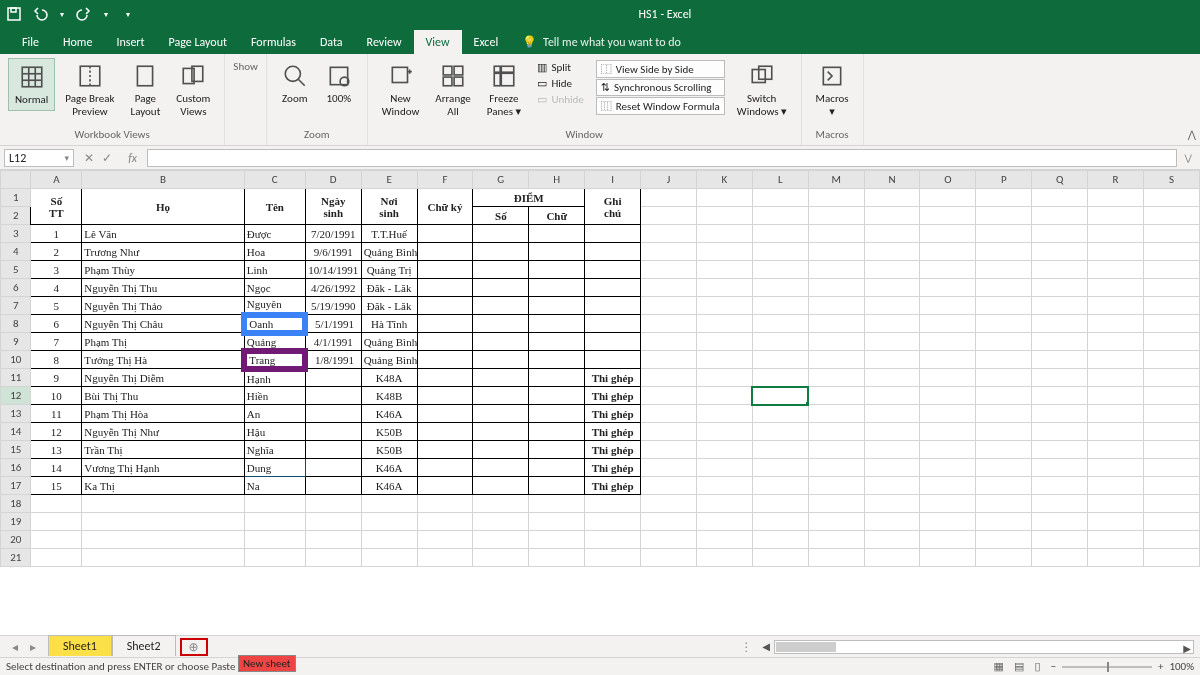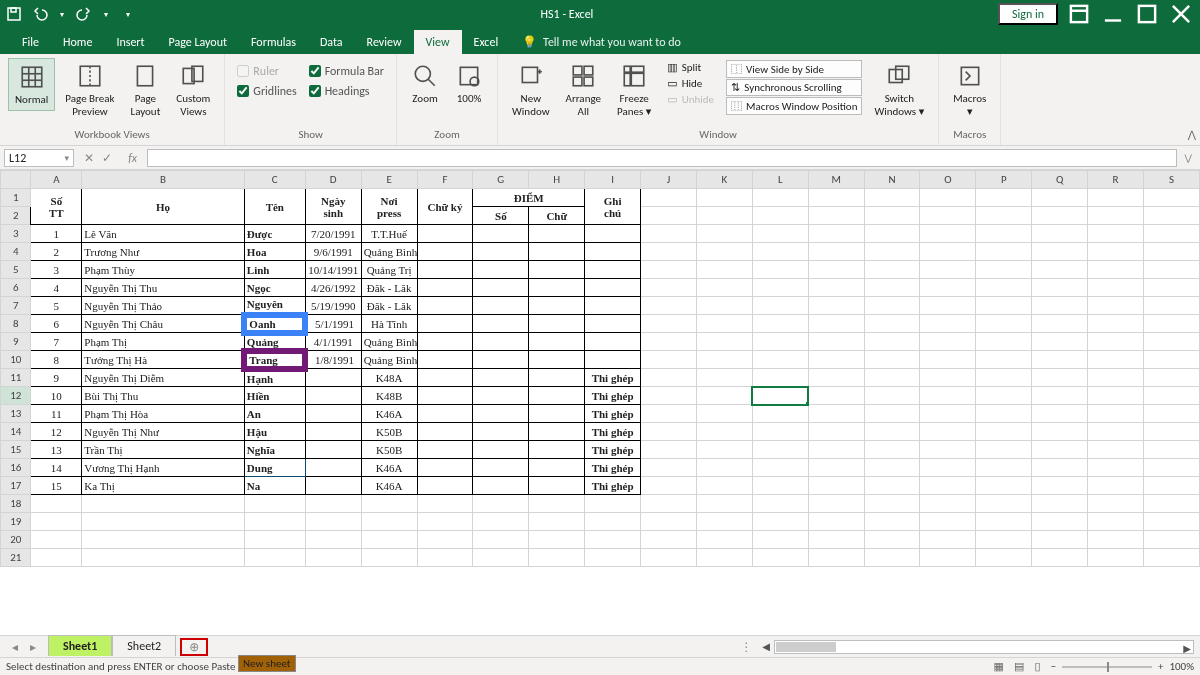--- a/index.html
+++ b/index.html
@@ -39,44 +39,44 @@
 .fxinput{flex:1;height:18px;border:1px solid #bdbdbd;background:#fff;padding:0 4px}
 .gridwrap{position:relative;height:calc(675px - 28px - 26px - 92px - 24px - 22px - 18px);overflow:hidden;background:#fff}
 table.sheet{border-collapse:collapse;table-layout:fixed;width:1200px}
 table.sheet th,table.sheet td{border:1px solid #d4d4d4;height:18px;font-size:11px;overflow:hidden;white-space:nowrap}
 table.sheet th{background:#e6e6e6;font-weight:400;color:#444;text-align:center}
 table.sheet th.corner{background:#e6e6e6}
 table.sheet td{padding:0 2px}
 .rh{width:30px;text-align:center;background:#e6e6e6;color:#444}
 th.sel,.rh.sel{background:#d0e3d7}
 .hdc{font-family:"Times New Roman",serif;font-weight:700;font-size:13px;text-align:center;border:1px solid #000!important}
-.cC{font-weight:700;font-family:"Times New Roman",serif}
+.cC{font-weight:400;font-family:"Times New Roman",serif}
 .cB{font-family:"Times New Roman",serif}
 .cD,.cE,.cI{font-family:"Times New Roman",serif;text-align:center}
 .cA{text-align:center;font-family:"Times New Roman",serif}
 .cI{font-weight:700}
 .selcell{outline:2px solid #107c41;outline-offset:-1px;position:relative}
 .selcell::after{content:"";position:absolute;right:-3px;bottom:-3px;width:5px;height:5px;background:#107c41}
 .sheetbar{height:22px;background:#f3f2f1;border-top:1px solid #d4d4d4;display:flex;align-items:center;font-size:12px}
 .sheetbar .nav{display:flex;gap:4px;padding:0 8px;color:#888}
 .sheetbar .nav span{width:14px;text-align:center}
-.stab{padding:3px 14px;border:1px solid #bdbdbd;background:#bef264;border-bottom:none;font-weight:700;position:relative;top:-1px}
+.stab{padding:3px 14px;border:1px solid #bdbdbd;background:#fde047;border-bottom:none;font-weight:400;position:relative;top:-1px}
 .stab.inact{background:#f3f2f1;font-weight:400}
 .addsheet{width:28px;height:18px;border:2px solid #c00;display:flex;align-items:center;justify-content:center;margin-left:4px;color:#888}
 .sheetbar .flex{flex:1}
 .hscroll{width:420px;height:14px;border:1px solid #bdbdbd;background:#fff;margin-right:6px;position:relative}
 .hscroll .thumb{position:absolute;left:1px;top:1px;height:10px;width:60px;background:#cdcdcd}
 .hscroll .rarr{position:absolute;right:2px;top:1px;font-size:10px;color:#555}
 .status{height:18px;background:#f3f2f1;border-top:1px solid #d4d4d4;display:flex;align-items:center;font-size:11px;color:#444;padding:0 6px}
 .status .flex{flex:1}
 .status .views{display:flex;gap:10px;margin-right:10px;color:#666}
 .status .zoom{display:flex;align-items:center;gap:6px}
 .zline{width:90px;height:2px;background:#bdbdbd;position:relative}
 .zline::before{content:"";position:absolute;left:50%;top:-4px;width:2px;height:10px;background:#888}
-.tip{position:absolute;background:#a16207;border:1px solid #888;padding:1px 4px;font-size:11px;top:calc(675px - 18px - 2px);left:238px}
+.tip{position:absolute;background:#ef4444;border:1px solid #888;padding:1px 4px;font-size:11px;top:calc(675px - 18px - 2px);left:238px}
 svg{stroke:#505050;fill:none;stroke-width:1.5}
 </style>
 </head>
 <body>
 
 <div class="titlebar">
   <div class="qat">
     <span>
         <svg viewBox="0 0 16 16">
           <rect x="2" y="2" width="12" height="12" stroke="#fff"></rect>
@@ -93,45 +93,20 @@
     <span>
         <svg viewBox="0 0 16 16">
           <path d="M6 4a5 5 0 1 0 5 5" stroke="#fff"></path>
           <path d="M10 2l3 3-3 3" stroke="#fff"></path>
         </svg>
       </span>
     <span style="width:8px;font-size:8px;color:#fff">▾</span>
     <span style="font-size:8px;color:#fff">▾</span>
   </div>
   <div class="title">HS1  -  Excel</div>
-  <div class="right">
-    <button class="signin">Sign in</button>
-    <span class="winbtn">
-        <svg viewBox="0 0 16 16">
-          <rect x="3" y="3" width="10" height="10" stroke="#fff"></rect>
-          <line x1="3" y1="6" x2="13" y2="6" stroke="#fff"></line>
-        </svg>
-      </span>
-    <span class="winbtn">
-        <svg viewBox="0 0 16 16">
-          <line x1="3" y1="12" x2="13" y2="12" stroke="#fff"></line>
-        </svg>
-      </span>
-    <span class="winbtn">
-        <svg viewBox="0 0 16 16">
-          <rect x="3" y="3" width="10" height="10" stroke="#fff"></rect>
-        </svg>
-      </span>
-    <span class="winbtn">
-        <svg viewBox="0 0 16 16">
-          <line x1="3" y1="3" x2="13" y2="13" stroke="#fff"></line>
-          <line x1="13" y1="3" x2="3" y2="13" stroke="#fff"></line>
-        </svg>
-      </span>
-  </div>
 </div>
 
 <div class="menubar">
   <div id="menutabs" style="display: flex;">
       <div class="tab">File</div>
       <div class="tab">Home</div>
       <div class="tab">Insert</div>
       <div class="tab">Page Layout</div>
       <div class="tab">Formulas</div>
       <div class="tab">Data</div>
@@ -192,42 +167,20 @@
             </svg>
           </span>
           <span style="white-space:pre-line">Custom
 Views</span>
         </div>
     </div>
     <div class="lbl">Workbook Views</div>
   </div>
 
   <div class="rgroup">
-    <div class="body">
-      <div class="chkcol">
-        <label>
-            <input type="checkbox" disabled="" style="">
-            <span style="color:#aaa">Ruler</span>
-          </label>
-        <label>
-            <input type="checkbox" checked="" style="">
-            <span>Gridlines</span>
-          </label>
-      </div>
-      <div class="chkcol">
-        <label>
-            <input type="checkbox" checked="" style="">
-            <span>Formula Bar</span>
-          </label>
-        <label>
-            <input type="checkbox" checked="" style="">
-            <span>Headings</span>
-          </label>
-      </div>
-    </div>
     <div class="lbl">Show</div>
   </div>
 
   <div class="rgroup">
     <div class="body">
       <div class="bigbtn">
           <span class="ico">
             <svg viewBox="0 0 24 24">
               <circle cx="10" cy="10" r="7"></circle>
               <line x1="15" y1="15" x2="21" y2="21"></line>
@@ -302,21 +255,21 @@
         <div class="itm bd">
             <span>⿰</span>
             <span>View Side by Side</span>
           </div>
         <div class="itm bd">
             <span>⇅</span>
             <span>Synchronous Scrolling</span>
           </div>
         <div class="itm bd">
             <span>⿲</span>
-            <span>Macros Window Position</span>
+            <span>Reset Window Formula</span>
           </div>
       </div>
       <div class="bigbtn">
           <span class="ico">
             <svg viewBox="0 0 24 24">
               <rect x="3" y="6" width="12" height="12"></rect>
               <rect x="9" y="3" width="12" height="12"></rect>
             </svg>
           </span>
           <span style="white-space:pre-line"><span>Switch
@@ -407,21 +360,21 @@
         </tr>
         <tr>
           <th class="rh">1</th>
           <td rowspan="2" class="hdc" style="white-space:pre-line">Số
 TT</td>
           <td rowspan="2" class="hdc">Họ</td>
           <td rowspan="2" class="hdc">Tên</td>
           <td rowspan="2" class="hdc" style="white-space:pre-line">Ngày
 sinh</td>
           <td rowspan="2" class="hdc" style="white-space:pre-line">Nơi
-press</td>
+sinh</td>
           <td rowspan="2" class="hdc">Chữ ký</td>
           <td colspan="2" class="hdc">ĐIỂM</td>
           <td rowspan="2" class="hdc" style="white-space:pre-line">Ghi
 chú</td>
           <td></td>
           <td></td>
           <td></td>
           <td></td>
           <td></td>
           <td></td>

